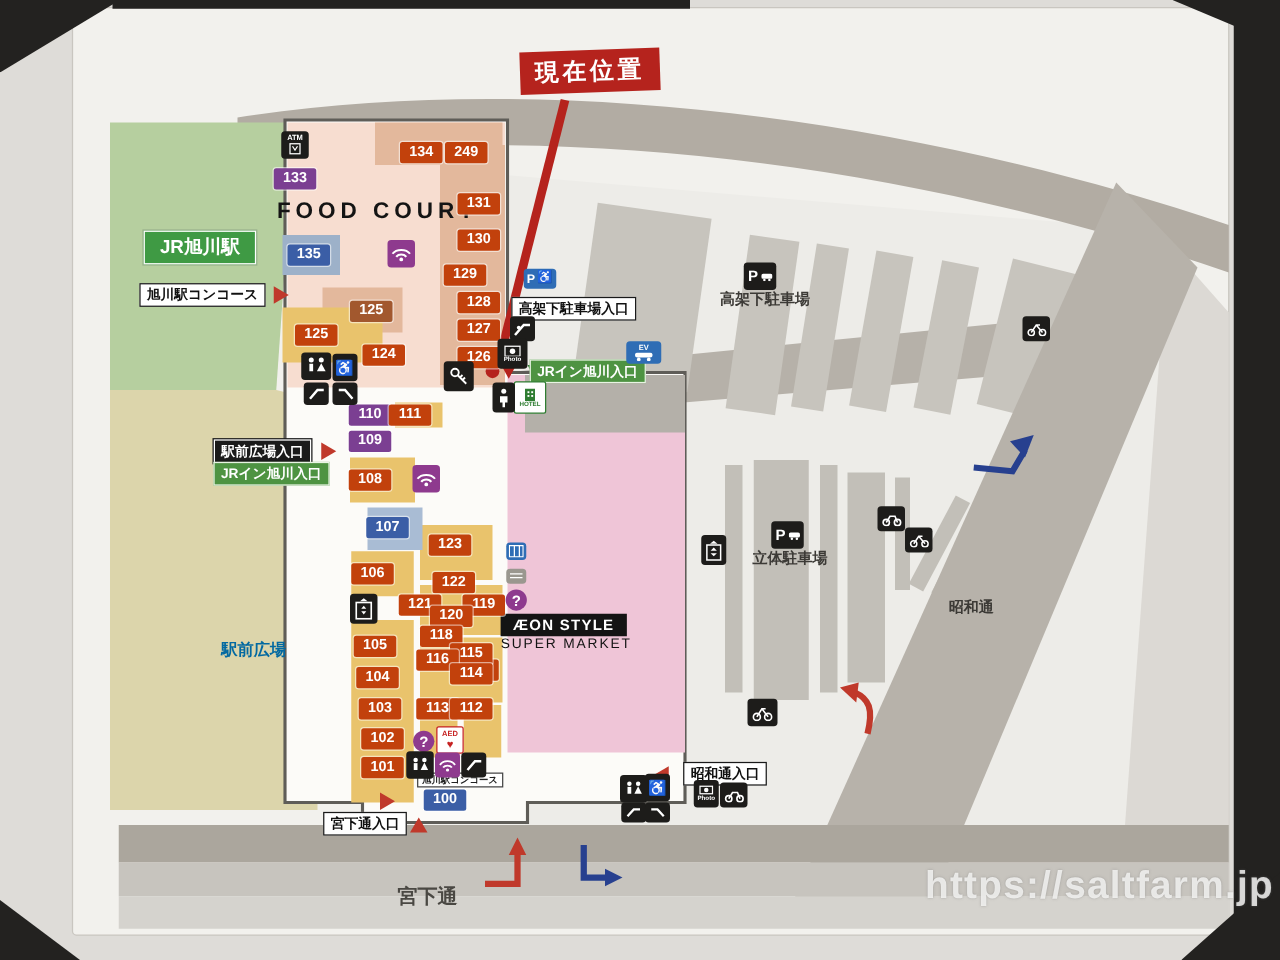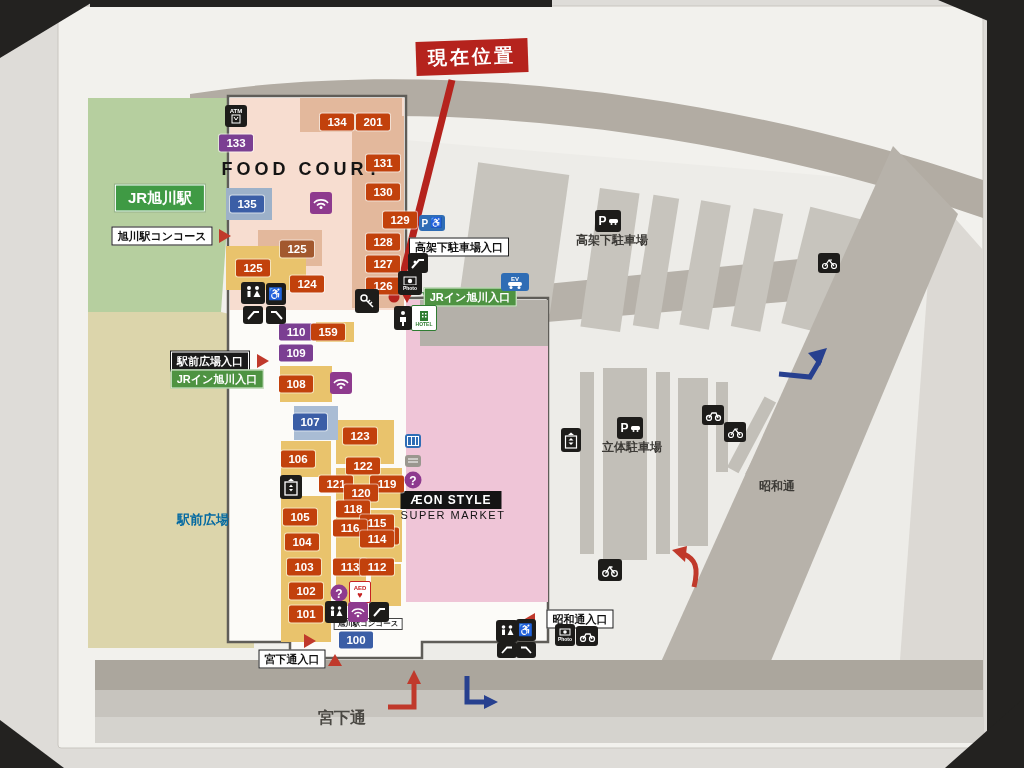--- a/index.html
+++ b/index.html
@@ -170,34 +170,34 @@
   <div class="area-text" style="left:632px;top:447px;font-size:12px">立体駐車場</div>
   <div class="area-text" style="left:777px;top:486px;font-size:12px">昭和通</div>
   <div class="maplabel white-label" style="left:580px;top:619px">昭和通入口</div>
   <div class="maplabel white-label" style="left:292px;top:659px">宮下通入口</div>
   <div class="area-text" style="left:342px;top:718px;font-size:16px;color:#4a4843">宮下通</div>
   <div class="maplabel sunrise" style="left:368px;top:624px">旭川駅コンコース</div>
   <div class="aeon-bar" style="left:451px;top:500px">ÆON STYLE</div>
   <div class="supermkt" style="left:453px;top:515px">SUPER MARKET</div>
 
   <div class="chip red" style="left:337px;top:122px">134</div>
-  <div class="chip red" style="left:373px;top:122px">201</div>
+  <div class="chip red" style="left:373px;top:122px">249</div>
   <div class="chip purple" style="left:236px;top:143px">133</div>
   <div class="chip red" style="left:383px;top:163px">131</div>
   <div class="chip red" style="left:383px;top:192px">130</div>
   <div class="chip blue" style="left:247px;top:204px">135</div>
-  <div class="chip red" style="left:400px;top:220px">129</div>
+  <div class="chip red" style="left:372px;top:220px">129</div>
   <div class="chip red" style="left:383px;top:242px">128</div>
   <div class="chip red" style="left:383px;top:264px">127</div>
   <div class="chip red" style="left:383px;top:286px">126</div>
   <div class="chip brown" style="left:297px;top:249px">125</div>
   <div class="chip red" style="left:253px;top:268px">125</div>
   <div class="chip red" style="left:307px;top:284px">124</div>
   <div class="chip purple" style="left:296px;top:332px">110</div>
-  <div class="chip red" style="left:328px;top:332px">159</div>
+  <div class="chip red" style="left:328px;top:332px">111</div>
   <div class="chip purple" style="left:296px;top:353px">109</div>
   <div class="chip red" style="left:296px;top:384px">108</div>
   <div class="chip blue" style="left:310px;top:422px">107</div>
   <div class="chip red" style="left:360px;top:436px">123</div>
   <div class="chip red" style="left:298px;top:459px">106</div>
   <div class="chip red" style="left:363px;top:466px">122</div>
   <div class="chip red" style="left:336px;top:484px">121</div>
   <div class="chip red" style="left:387px;top:484px">119</div>
   <div class="chip red" style="left:361px;top:493px">120</div>
   <div class="chip red" style="left:353px;top:509px">118</div>
@@ -440,14 +440,15 @@
   </div>
 </div>
 
 <div class="dark" style="left:0;top:0;width:96px;height:58px;clip-path:polygon(0 0,100% 0,0 100%)"></div>
 <div class="dark" style="left:90px;top:0;width:462px;height:7px"></div>
 <div class="dark" style="right:0;top:0;width:86px;height:36px;clip-path:polygon(0 0,100% 0,100% 100%)"></div>
 <div class="dark" style="right:0;top:20px;width:37px;height:748px"></div>
 <div class="dark" style="left:945px;top:698px;width:79px;height:70px;clip-path:polygon(100% 0,100% 100%,0 100%)"></div>
 <div class="dark" style="left:0;top:720px;width:64px;height:48px;clip-path:polygon(0 0,100% 100%,0 100%)"></div>
 
+<div class="watermark">https://saltfarm.jp</div>
 
 </div>
 
 </body></html>

